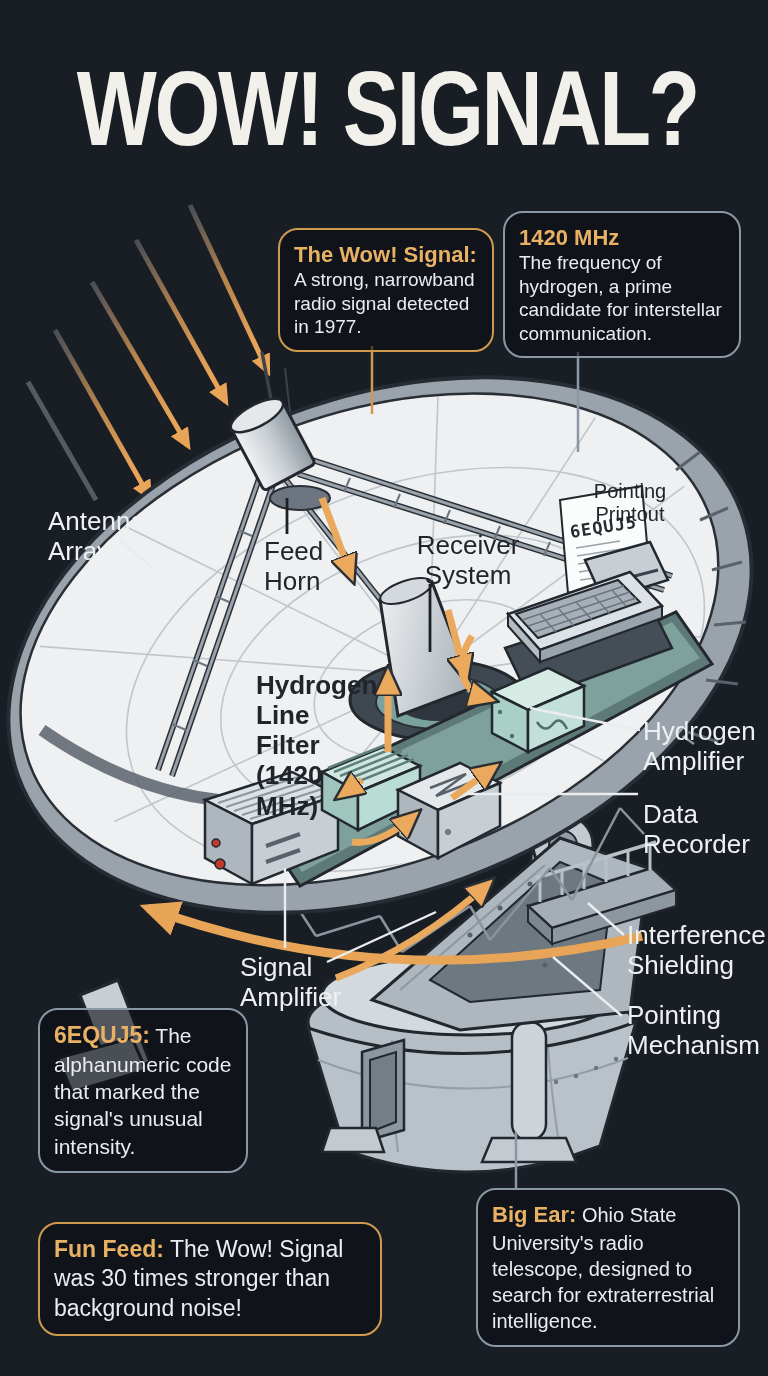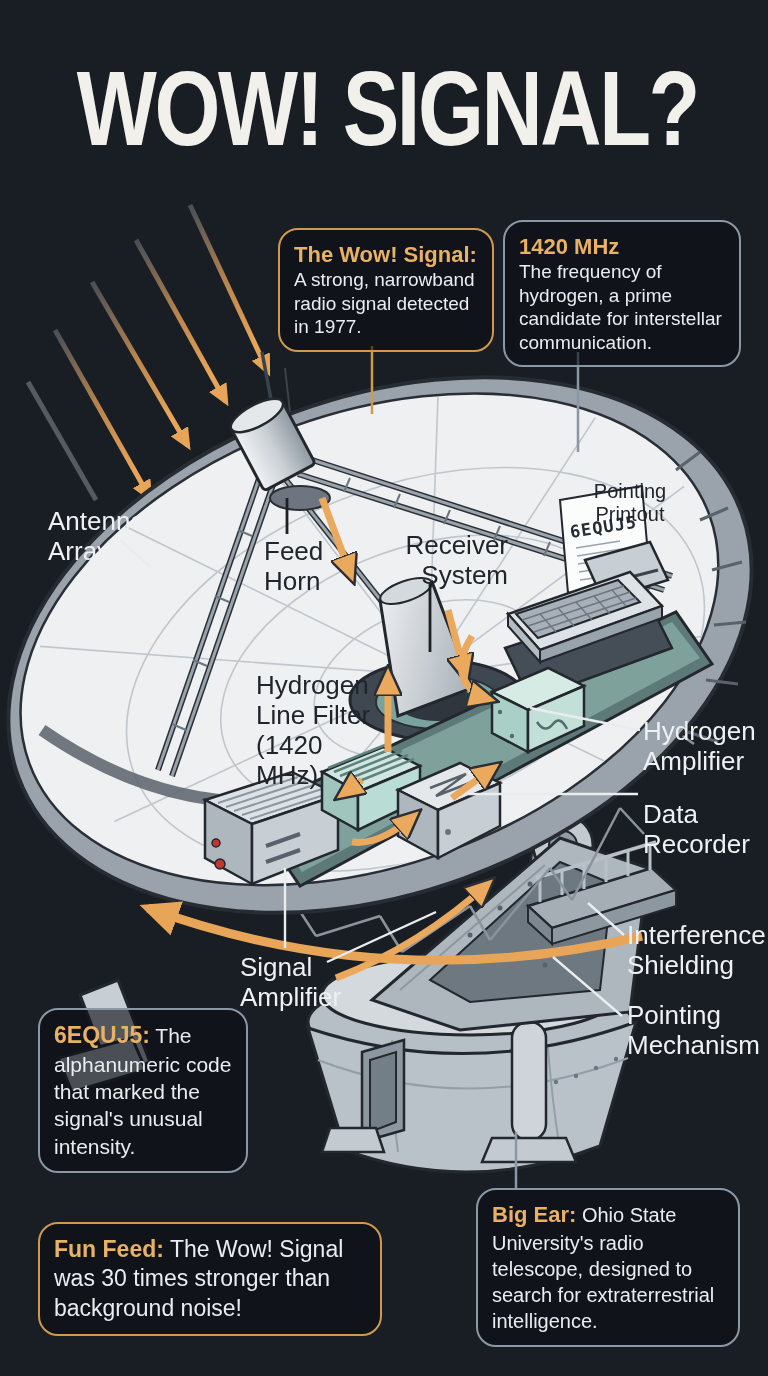--- a/index.html
+++ b/index.html
@@ -14,36 +14,36 @@
   .callout{position:absolute;border:2px solid #8a97a4;border-radius:20px;
            background:rgba(12,15,20,.62);color:#e9edf0;padding:11px 14px;
            line-height:1.24;}
   .callout.orange{border-color:#cf9a4e;}
   .co-head{color:#e9b164;font-weight:bold;}
   .block .co-head{display:block;}
   .co-body{color:#e9edf0;}
 
   #co-wow{left:278px;top:228px;width:184px;font-size:19px;}
   #co-wow .co-head{font-size:22px;}
-  #co-freq{left:503px;top:220px;width:206px;font-size:19px;}
+  #co-freq{left:503px;top:211px;width:206px;font-size:19px;}
   #co-freq .co-head{font-size:22px;}
   #co-code{left:38px;top:1008px;width:178px;font-size:21px;line-height:1.3;}
   #co-code .co-head{font-size:23px;}
   #co-fun{left:38px;top:1222px;width:312px;font-size:23px;line-height:1.28;}
   #co-fun .co-head{font-size:23px;}
   #co-bigear{left:476px;top:1188px;width:232px;font-size:20px;line-height:1.3;}
   #co-bigear .co-head{font-size:22px;}
 
   .dlabel{position:absolute;font-size:26px;line-height:1.16;color:#eef1f3;}
   .dlabel.dark{color:#20252b;}
   #lb-antenna{left:48px;top:506px;width:120px;}
   #lb-feedhorn{left:264px;top:536px;width:70px;color:#20252b;}
-  #lb-receiver{left:396px;top:530px;width:112px;text-align:right;color:#20252b;}
+  #lb-receiver{left:412px;top:530px;width:112px;text-align:center;color:#20252b;}
   #lb-printout{left:566px;top:480px;width:128px;text-align:center;color:#20252b;font-size:20px;}
-  #lb-filter{left:256px;top:670px;width:122px;color:#20252b;}
+  #lb-filter{left:256px;top:670px;width:122px;color:#20252b;font-weight:bold;}
   #lb-filter .sub{display:block;}
   #lb-hamp{left:643px;top:716px;width:118px;}
   #lb-recorder{left:643px;top:770px;width:118px;margin-top:29px;}
   #lb-shield{left:627px;top:920px;width:135px;}
   #lb-pointing{left:627px;top:1000px;width:130px;}
   #lb-sigamp{left:240px;top:952px;width:120px;}
 </style>
 </head>
 <body>
 

